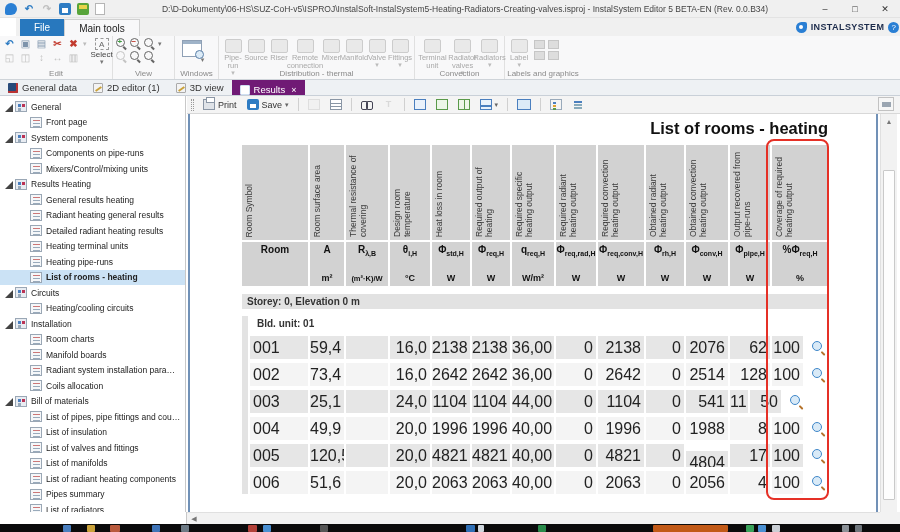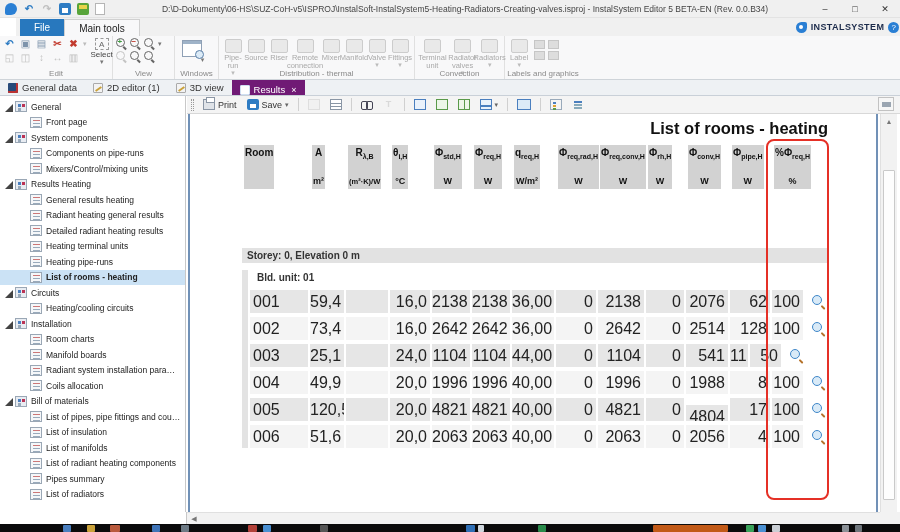--- a/index.html
+++ b/index.html
@@ -130,21 +130,21 @@
   .dim{opacity:.45;}
   .caret-s{font-size:7px;color:#666;}
 
   
   .docbody{position:absolute;left:187px;top:114px;width:692px;height:398px;background:#fff;overflow:hidden;}
   .page-edge{position:absolute;top:0;bottom:0;width:2px;background:#7191b7;}
   .docinner{position:absolute;left:5px;top:0;right:5px;bottom:0;}
   .report-title{margin:5px 0 0 0;width:636px;text-align:right;font-size:16.5px;font-weight:bold;color:#111;}
   .rtable{margin:7px 0 0 50px;width:586px;font-size:10px;}
   .hrow{display:flex;gap:2px;}
-  .hcol{display:flex;flex-direction:row;gap:2px;flex:none;}
+  .hcol{display:flex;flex-direction:column;gap:2px;flex:none;}
   .htop{height:95px;background:#d2d2d2;position:relative;overflow:hidden;}
   .rot{position:absolute;left:3px;bottom:3px;writing-mode:vertical-rl;transform:rotate(180deg);
        max-height:89px;font-size:8.5px;line-height:9.5px;color:#3a3a3a;}
   .hbot{height:44px;background:#d2d2d2;display:flex;flex-direction:column;justify-content:space-between;
         align-items:center;padding:2px 1px 3px 1px;}
   .sym{font-size:10px;font-weight:bold;color:#111;white-space:nowrap;}
   .sym sub{font-size:7px;}
   .unit{font-size:9px;font-weight:bold;color:#111;white-space:nowrap;}
   .unit.small{font-size:7.5px;}
   .storey{margin:8px 0 0 50px;width:586px;height:15px;background:#e2e2e2;
@@ -466,20 +466,24 @@
       <div class="titem page">
         <span class="t-ico"></span>
         <span class="t-label">List of pipes, pipe fittings and couplings</span>
       </div>
       <div class="titem page">
         <span class="t-ico"></span>
         <span class="t-label">List of insulation</span>
       </div>
       <div class="titem page">
         <span class="t-ico"></span>
+        <span class="t-label">List of valves and fittings</span>
+      </div>
+      <div class="titem page">
+        <span class="t-ico"></span>
         <span class="t-label">List of manifolds</span>
       </div>
       <div class="titem page">
         <span class="t-ico"></span>
         <span class="t-label">List of radiant heating components</span>
       </div>
       <div class="titem page">
         <span class="t-ico"></span>
         <span class="t-label">Pipes summary</span>
       </div>

